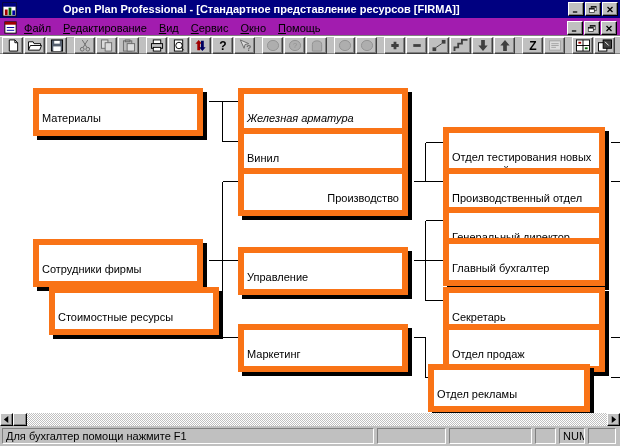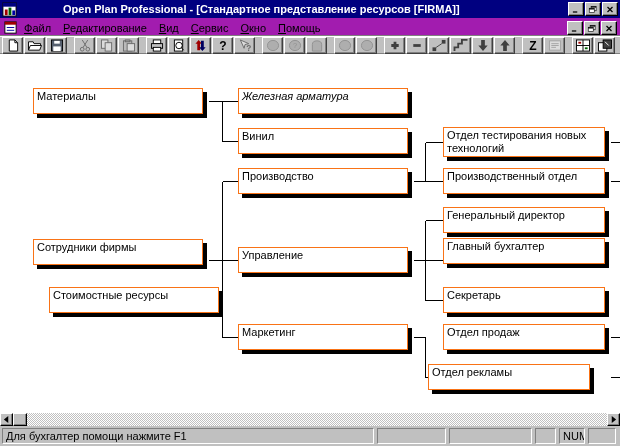--- a/index.html
+++ b/index.html
@@ -34,23 +34,23 @@
   .tb-btn { width:21px; height:17px; background:#c0c0c0; border:1px solid;
     border-color:#fff #404040 #404040 #fff; box-shadow:inset -1px -1px 0 #808080;
     display:flex; align-items:center; justify-content:center; padding:0; margin-right:1px; }
   .tb-btn svg { width:16px; height:13px; display:block; }
   .tb-btn.disabled svg { opacity:.45; filter:grayscale(1); }
 
   
   .canvas { position:absolute; left:0; top:54px; width:620px; height:359px;
     background:var(--canvas,#fff); overflow:hidden; }
   .canvas svg.edges { position:absolute; left:0; top:0; width:620px; height:359px; }
-  .node { position:absolute; background:#fff; border:1px solid #f97316;
+  .node { position:absolute; background:#fff; border:6px solid #f97316;
     box-shadow:4px 4px 0 #000; font-size:11px; line-height:13px; color:#000;
-    padding:1px 3px; overflow:hidden; }
+    padding:18px 3px; overflow:hidden; }
 
   
   .hscroll { position:absolute; left:0; top:413px; width:620px; height:13px;
     display:flex; background:#fff;
     background-image:linear-gradient(45deg,#c0c0c0 25%,transparent 25%,transparent 75%,#c0c0c0 75%),
                      linear-gradient(45deg,#c0c0c0 25%,transparent 25%,transparent 75%,#c0c0c0 75%);
     background-size:2px 2px; background-position:0 0,1px 1px; }
   .sbtn, .sthumb { background:#c0c0c0; border:1px solid; border-color:#fff #000 #000 #fff;
     box-shadow:inset -1px -1px 0 #808080; padding:0; }
   .sbtn { width:13px; height:13px; display:flex; align-items:center; justify-content:center; }
@@ -398,21 +398,21 @@
         <line x1="610.5" y1="127.5" x2="620.5" y2="127.5" stroke="#000000" stroke-width="1"></line>
         <line x1="610.5" y1="283.5" x2="620.5" y2="283.5" stroke="#000000" stroke-width="1"></line>
         <line x1="610.5" y1="323.5" x2="620.5" y2="323.5" stroke="#000000" stroke-width="1"></line>
       </svg>
     <div id="nodes">
         <div class="node" style="left: 33px; top: 34px; width: 170px; height: 26px;">Материалы</div>
         <div class="node" style="left: 33px; top: 185px; width: 170px; height: 26px;">Сотрудники фирмы</div>
         <div class="node" style="left: 33px; top: 233px; width: 170px; height: 26px; margin-left: 16px;">Стоимостные ресурсы</div>
         <div class="node" style="left: 238px; top: 34px; width: 170px; height: 26px; font-style: italic;">Железная арматура</div>
         <div class="node" style="left: 238px; top: 74px; width: 170px; height: 26px;">Винил</div>
-        <div class="node" style="left: 238px; top: 114px; width: 170px; height: 26px;">Производство</div>
+        <div class="node" style="left: 238px; top: 114px; width: 170px; height: 26px; text-align: right;">Производство</div>
         <div class="node" style="left: 238px; top: 193px; width: 170px; height: 26px;">Управление</div>
         <div class="node" style="left: 238px; top: 270px; width: 170px; height: 26px;">Маркетинг</div>
         <div class="node" style="left: 443px; top: 73px; width: 162px; height: 30px;">Отдел тестирования новых технологий</div>
         <div class="node" style="left: 443px; top: 114px; width: 162px; height: 26px;">Производственный отдел</div>
         <div class="node" style="left: 443px; top: 153px; width: 162px; height: 26px;">Генеральный директор</div>
         <div class="node" style="left: 443px; top: 184px; width: 162px; height: 26px;">Главный бухгалтер</div>
         <div class="node" style="left: 443px; top: 233px; width: 162px; height: 26px;">Секретарь</div>
         <div class="node" style="left: 443px; top: 270px; width: 162px; height: 26px;">Отдел продаж</div>
         <div class="node" style="left: 428px; top: 310px; width: 162px; height: 26px;">Отдел рекламы</div>
       </div>

